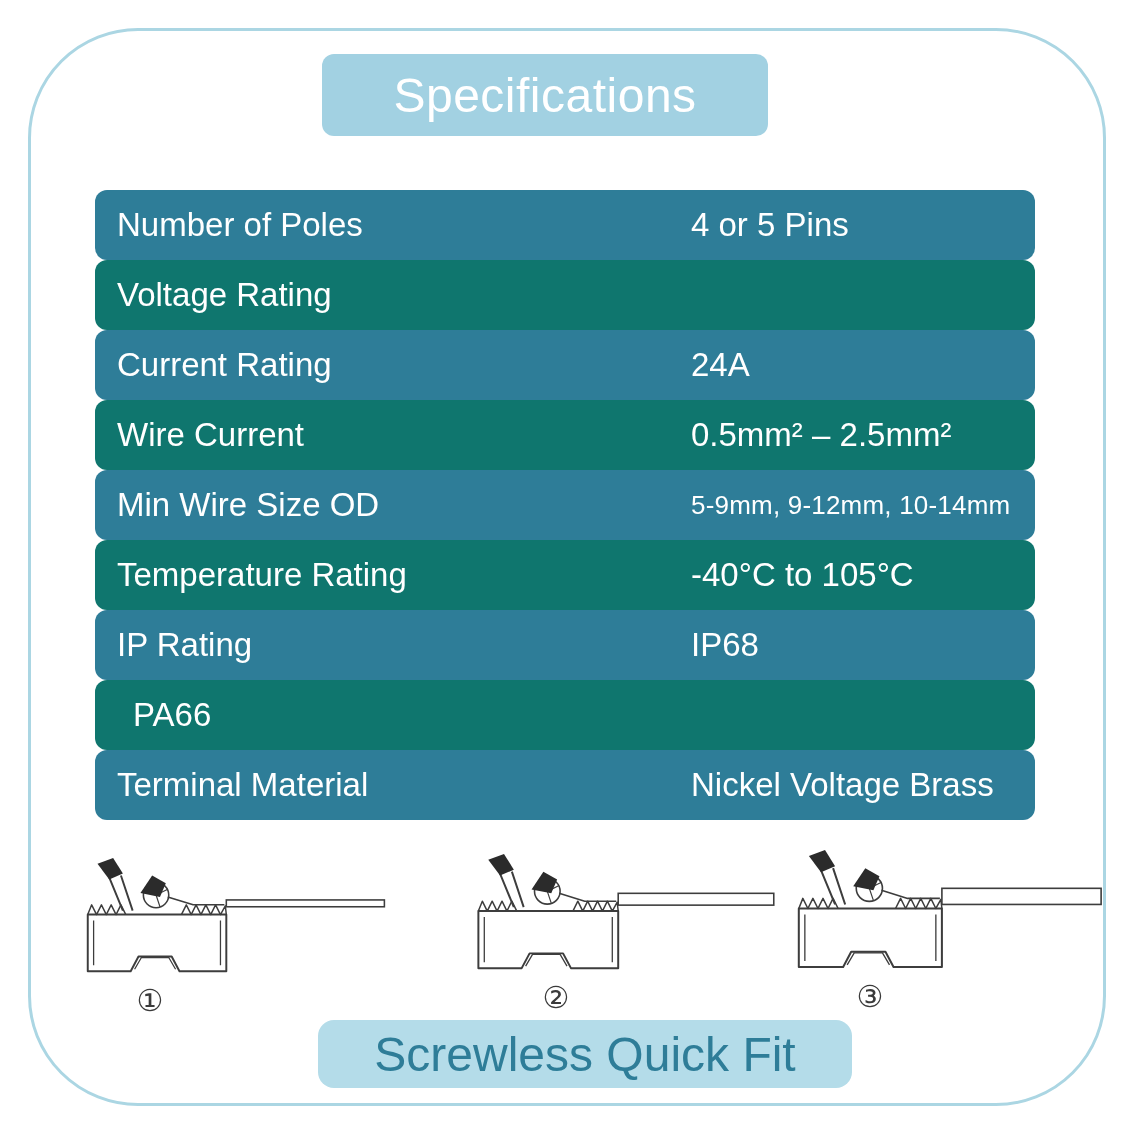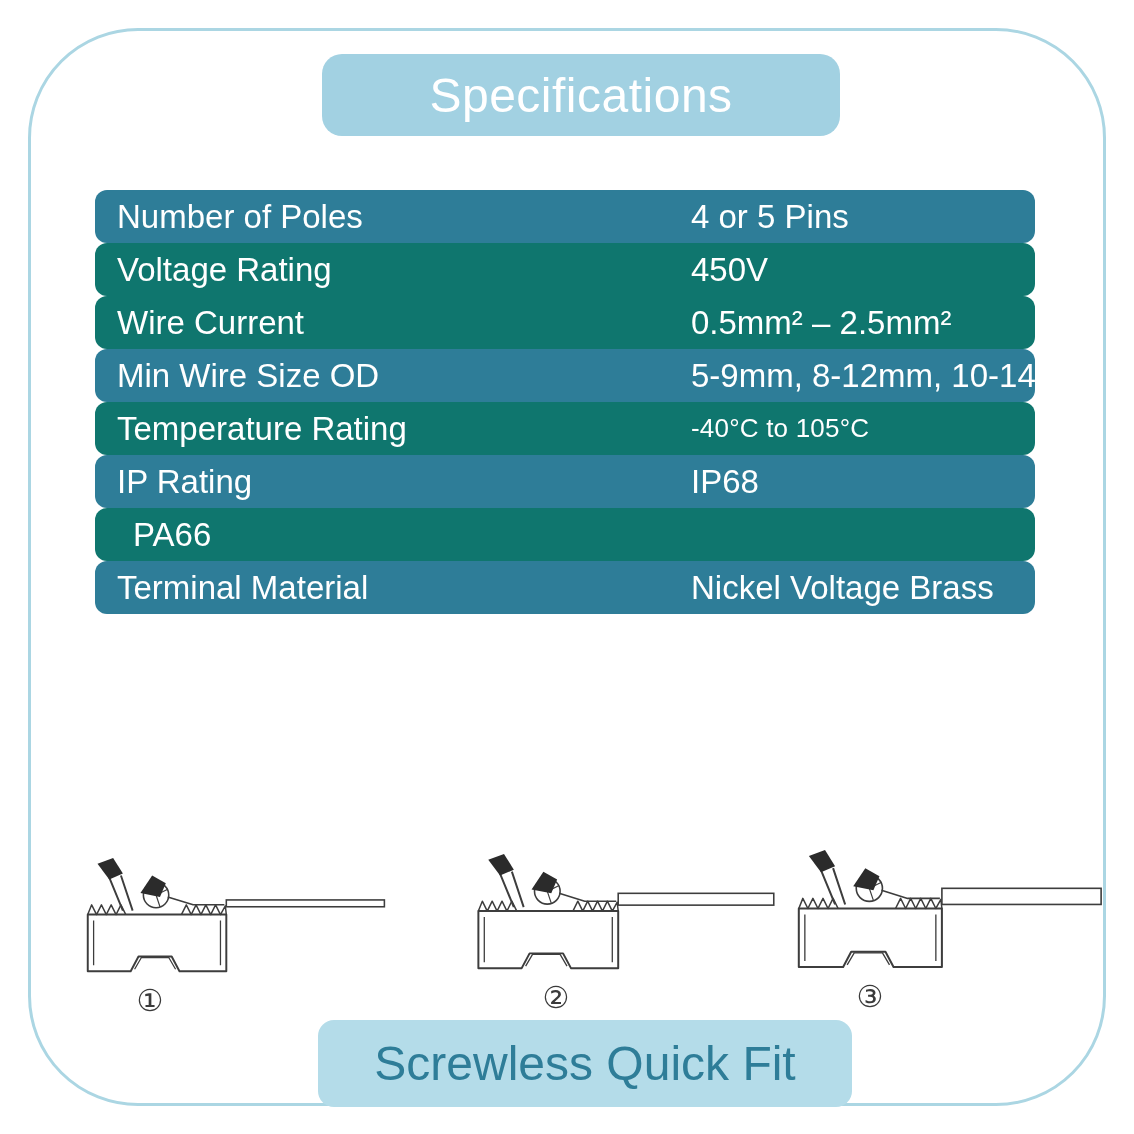--- a/index.html
+++ b/index.html
@@ -6,43 +6,43 @@
   html, body { background:#ffffff; }
   .canvas {
     position:relative; width:1134px; height:1134px; background:#ffffff;
     font-family:"Liberation Sans", sans-serif; overflow:hidden;
   }
   .outer-frame {
     position:absolute; left:28px; top:28px; width:1078px; height:1078px;
     border:3px solid #abd6e3; border-radius:110px;
   }
   .title-banner {
-    position:absolute; left:322px; top:54px; width:518px; height:82px;
-    background:#a2d1e2; border-radius:20px;
+    position:absolute; left:322px; top:54px; width:446px; height:82px;
+    background:#a2d1e2; border-radius:12px;
     display:flex; align-items:center; justify-content:center;
     color:#ffffff; font-size:48px; letter-spacing:0.5px;
   }
   .spec-table { position:absolute; left:95px; top:190px; width:940px; }
   .spec-row {
     display:grid; grid-template-columns:558px 1fr; align-items:center;
-    height:53px; border-radius:12px; color:#ffffff; font-size:33px;
+    height:70px; border-radius:12px; color:#ffffff; font-size:33px;
     padding-left:22px;
   }
   .spec-row.dark  { background:#2e7d98; }
   .spec-row.light { background:#0f766e; }
   .spec-row:nth-child(5) .spec-value { font-size:26px; letter-spacing:0.2px; }
   .spec-value { padding-right:10px; white-space:nowrap;margin-left:16px; }
 
   .diagram { position:absolute; width:340px; }
   .diagram svg { display:block; }
   .wire { fill:#ffffff; stroke:#3d3d3d; stroke-width:1.6; }
   .circ-num { font-size:30px; color:#3a3a3a; margin-top:2px; width:44px; text-align:center; }
 
   .footer-banner {
-    position:absolute; left:318px; top:1020px; width:534px; height:87px;
+    position:absolute; left:318px; top:1020px; width:534px; height:68px;
     background:#b4dce9; border-radius:16px;
     display:flex; align-items:center; justify-content:center;
     color:#2e7d98; font-size:48px;
   }
   .hidden-defs { position:absolute; width:0; height:0; overflow:hidden; }
 </style>
 </head>
 <body>
 
 <div class="canvas">
@@ -53,29 +53,32 @@
     <span>Specifications</span>
   </div>
 
   <div class="spec-table">
     <div class="spec-row dark">
       <span class="spec-label">Number of Poles</span>
       <span class="spec-value">4 or 5 Pins</span>
     </div>
     <div class="spec-row light">
       <span class="spec-label">Voltage Rating</span>
-      <span class="spec-value">450V</span>
+    </div>
+    <div class="spec-row dark">
+      <span class="spec-label">Current Rating</span>
+      <span class="spec-value">24A</span>
     </div>
     <div class="spec-row light">
       <span class="spec-label">Wire Current</span>
       <span class="spec-value">0.5mm² – 2.5mm²</span>
     </div>
     <div class="spec-row dark">
       <span class="spec-label">Min Wire Size OD</span>
-      <span class="spec-value">5-9mm, 8-12mm, 10-14mm</span>
+      <span class="spec-value">5-9mm, 9-12mm, 10-14mm</span>
     </div>
     <div class="spec-row light">
       <span class="spec-label">Temperature Rating</span>
       <span class="spec-value">-40°C to 105°C</span>
     </div>
     <div class="spec-row dark">
       <span class="spec-label">IP Rating</span>
       <span class="spec-value">IP68</span>
     </div>
     <div class="spec-row light">

